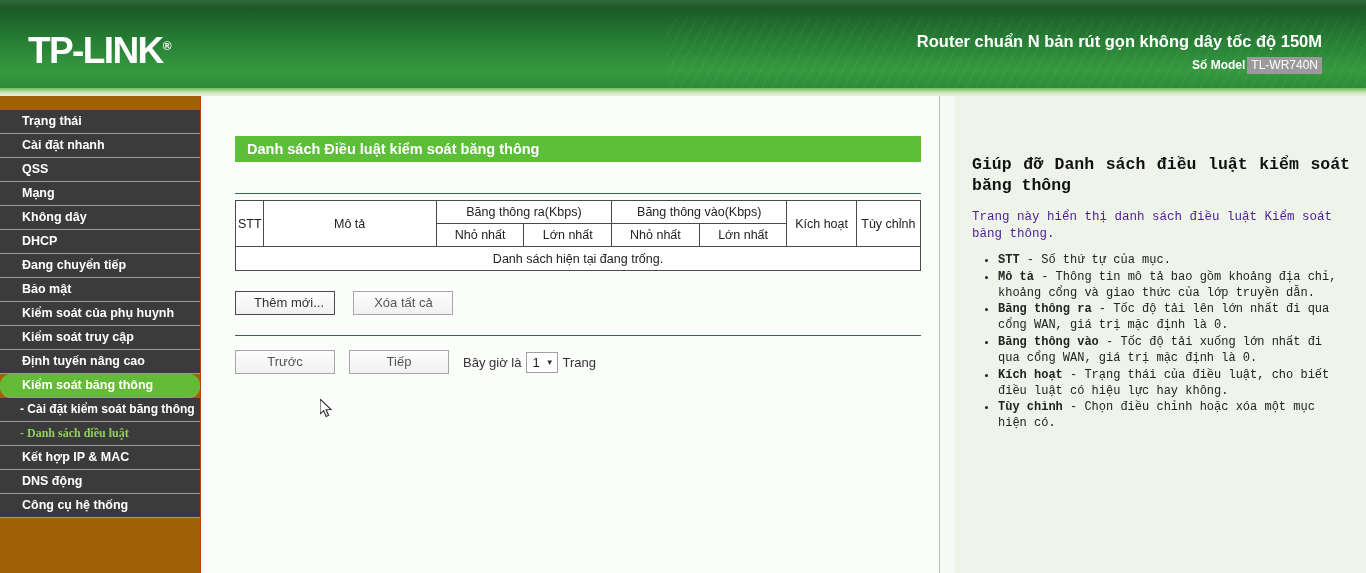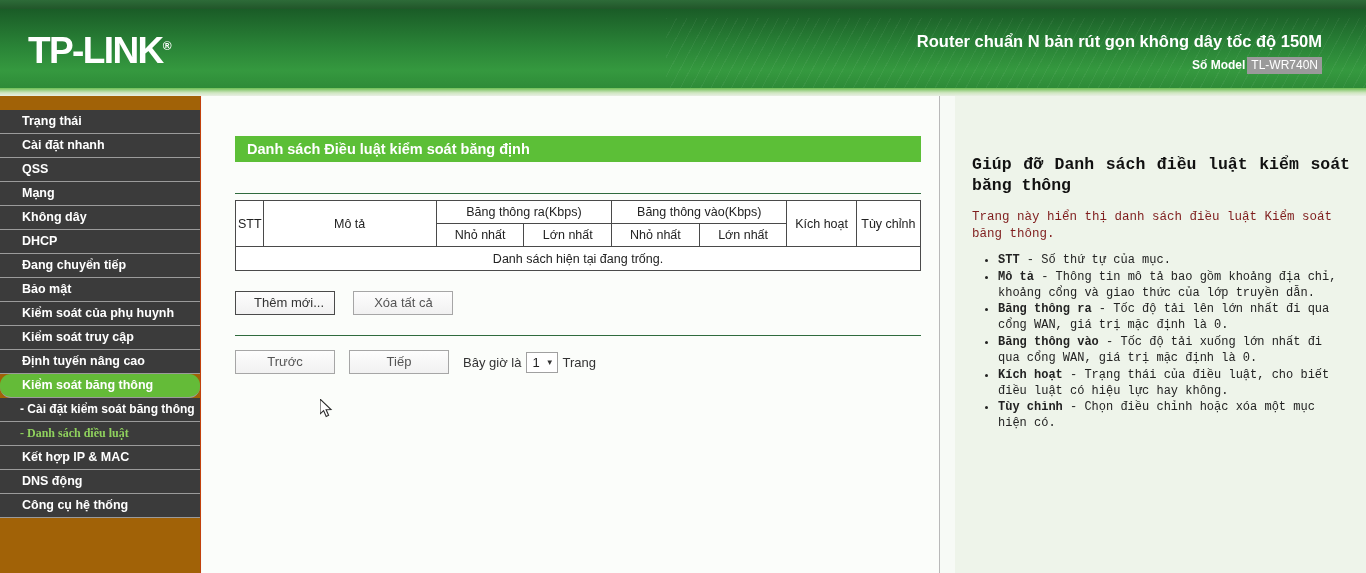--- a/index.html
+++ b/index.html
@@ -240,21 +240,21 @@
     margin: 0;
     font-size: 16.5px;
     font-weight: bold;
     color: #111;
     line-height: 1.28;
     text-align: justify;
   }
   .help p.intro {
     margin: 13px 0 0 0;
     font-size: 12.5px;
-    color: #7f1d1d;
+    color: #4c1d95;
     line-height: 1.35;
   }
   .help ul {
     margin: 10px 0 0 0;
     padding-left: 26px;
   }
   .help li {
     font-size: 12px;
     color: #222;
     line-height: 1.32;
@@ -309,21 +309,21 @@
       <div class="menu-item sub sub-active">- Danh sách điều luật</div>
       <div class="menu-item">Kết hợp IP &amp; MAC</div>
       <div class="menu-item">DNS động</div>
       <div class="menu-item">Công cụ hệ thống</div>
     </div>
   </div>
 
   <div class="main">
     <div class="content-inner">
 
-      <div class="page-title">Danh sách Điều luật kiểm soát băng định</div>
+      <div class="page-title">Danh sách Điều luật kiểm soát băng thông</div>
 
       <hr class="hr-green">
 
       <table class="rules">
         <tbody>
           <tr>
             <td class="stt" rowspan="2">STT</td>
             <td class="desc" rowspan="2">Mô tả</td>
             <td class="grp" colspan="2">Băng thông ra(Kbps)</td>
             <td class="grp" colspan="2">Băng thông vào(Kbps)</td>

